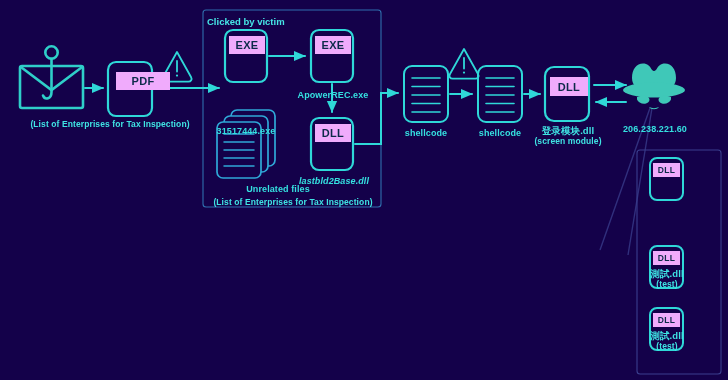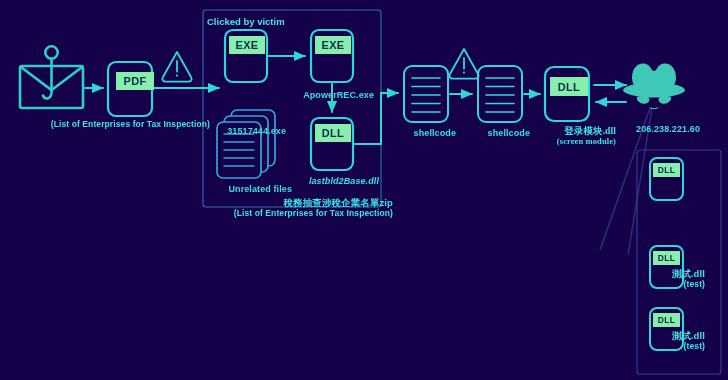--- a/index.html
+++ b/index.html
@@ -3,26 +3,26 @@
 <meta charset="utf-8">
 <style>
   html,body{margin:0;padding:0;background:#120043;}
   body{
     width:728px;height:380px;position:relative;overflow:hidden;
     font-family:"Liberation Sans","DejaVu Sans",sans-serif;
     background:#14014a;
   }
   .stage{position:absolute;inset:0;}
   svg.layer{position:absolute;left:0;top:0;width:728px;height:380px;}
-  .lbl{position:absolute;color:#35e0e0;text-align:right;line-height:1.15;
+  .lbl{position:absolute;color:#35e0e0;text-align:center;line-height:1.15;
        letter-spacing:.1px;pointer-events:none;}
   .lbl .cn{display:block;font-size:9.5px;font-weight:700;color:#3fe3e3;}
   .lbl .en{display:block;font-size:8.5px;font-weight:700;color:#3fe3e3;}
   .lbl.one{font-size:9px;font-weight:700;}
-  .badge{position:absolute;background:#86efac;color:#0d2a4a;font-size:11px;
+  .badge{position:absolute;background:#f0abfc;color:#0d2a4a;font-size:11px;
          font-weight:700;display:flex;align-items:center;justify-content:center;
          letter-spacing:.3px;}
   .badge.sm{font-size:8.5px;}
   .group-title{position:absolute;color:#46e6e6;font-size:9.5px;font-weight:700;}
 </style>
 </head>
 <body>
 
 <div class="stage">
 
@@ -129,48 +129,47 @@
     <path d="M269,56 L305,56" marker-end="url(#ar)"></path>
     <path d="M332,84 L332,112" marker-end="url(#ar)"></path>
     <path d="M355,144 L381,144 L381,93 L398,93" marker-end="url(#ar)"></path>
     <path d="M450,94 L472,94" marker-end="url(#ar)"></path>
     <path d="M524,94 L540,94" marker-end="url(#ar)"></path>
     <path d="M594,85 L626,85" marker-end="url(#ar2)"></path>
     <path d="M626,102 L596,102" marker-end="url(#ar2)"></path>
   </g>
 </svg>
 
-<div class="badge" style="left:116px;top:72px;width:38px;height:18px;">PDF</div>
+<div class="badge" style="left:116px;top:72px;width:54px;height:18px;">PDF</div>
 <div class="lbl" style="left:10px;top:120px;width:200px;">
   <span class="en">(List of Enterprises for Tax Inspection)</span>
 </div>
 
 <div class="group-title" style="left:207px;top:16px;">Clicked by victim</div>
 
 <div class="badge" style="left:229px;top:36px;width:36px;height:18px;">EXE</div>
 <div class="lbl one" style="left:206px;top:126px;width:80px;">31517444.exe</div>
 
 <div class="badge" style="left:315px;top:36px;width:36px;height:18px;">EXE</div>
 <div class="lbl one" style="left:292px;top:90px;width:82px;">ApowerREC.exe</div>
 
 <div class="badge" style="left:315px;top:124px;width:36px;height:18px;">DLL</div>
 <div class="lbl one" style="left:289px;top:176px;width:90px;font-style:italic;">lastbld2Base.dll</div>
 
-<div class="lbl one" style="left:202px;top:184px;width:90px;">Unrelated files</div>
+<div class="lbl one" style="left:202px;top:184px;width:90px;padding-left:31px;">Unrelated files</div>
 
 <div class="lbl" style="left:193px;top:198px;width:200px;">
-  <span class="cn">稅務抽查涉稅企業名單zip</span>
   <span class="en">(List of Enterprises for Tax Inspection)</span>
 </div>
 
 <div class="lbl one" style="left:396px;top:128px;width:60px;">shellcode</div>
 <div class="lbl one" style="left:470px;top:128px;width:60px;">shellcode</div>
 
 <div class="badge" style="left:550px;top:77px;width:38px;height:19px;">DLL</div>
-<div class="lbl" style="left:520px;top:126px;width:96px;font-family:Liberation Serif, serif;">
+<div class="lbl" style="left:520px;top:126px;width:96px;">
   <span class="cn">登录模块.dll</span>
   <span class="en">(screen module)</span>
 </div>
 
 <div class="lbl one" style="left:610px;top:124px;width:90px;">206.238.221.60</div>
 
 <div class="badge sm" style="left:653px;top:163px;width:27px;height:14px;">DLL</div>
 
 <div class="badge sm" style="left:653px;top:251px;width:27px;height:14px;">DLL</div>
 <div class="lbl" style="left:629px;top:269px;width:76px;">

